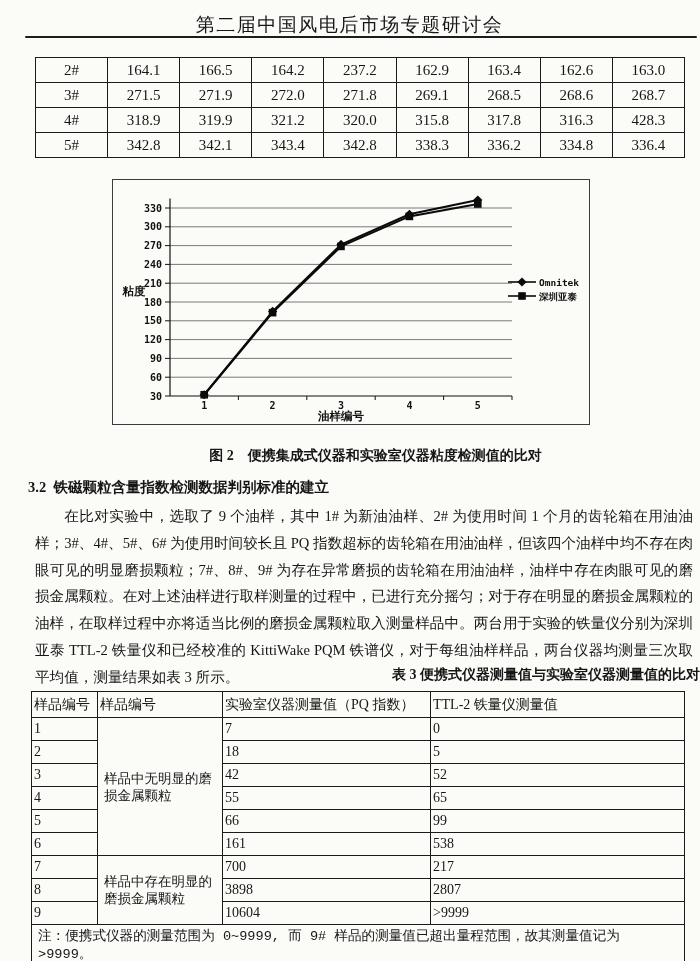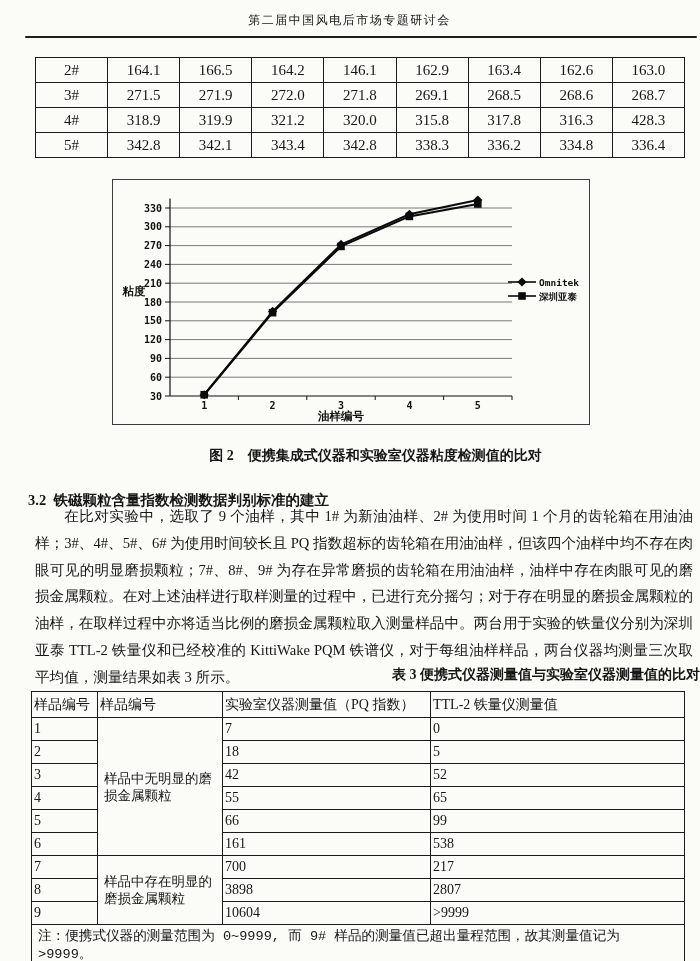--- a/index.html
+++ b/index.html
@@ -1,27 +1,27 @@
 <!DOCTYPE html>
 <html><head>
 <meta charset="utf-8">
 <style>
   html,body{margin:0;padding:0;background:#d9d9d6;}
   .page{position:relative;width:700px;height:961px;margin:0 auto;background:#fbfbf8;
         font-family:"Liberation Serif","DejaVu Serif",serif;color:#161616;overflow:hidden;}
   .title{position:absolute;top:12px;left:0;right:1px;text-align:center;
-         font-size:12px;letter-spacing:1.5px;font-weight:500;}
+         font-size:19px;letter-spacing:1.5px;font-weight:500;}
   .rule{position:absolute;top:36px;left:25px;width:672px;height:2px;background:#1c1c1c;border-radius:1px;}
   table{border-collapse:collapse;table-layout:fixed;}
   .toptable{position:absolute;top:57px;left:35px;width:650px;}
   .toptable td{border:1.4px solid #1b1b1b;height:24px;text-align:center;
                font-size:15px;padding:0;overflow:hidden;}
   .chartwrap{position:absolute;left:112px;top:179px;width:478px;height:246px;}
   .figcap{position:absolute;top:447px;left:7px;right:0;text-align:center;font-weight:bold;font-size:14px;margin-left:44px;}
-  .sechead{position:absolute;top:491px;left:28px;font-weight:bold;font-size:14.5px;}
+  .sechead{position:absolute;top:478px;left:28px;font-weight:bold;font-size:14.5px;}
   .para{position:absolute;top:503px;left:28px;width:658px;font-size:14.6px;
         line-height:26.8px;text-align:justify;text-indent:2em;margin-left:7px;}
   .t3cap{position:absolute;top:666px;left:0;right:0;text-align:right;font-weight:bold;font-size:14px;}
   .table3{position:absolute;top:691px;left:31px;width:653px;font-size:14px;}
   .table3 th,.table3 td{border:1.4px solid #1b1b1b;text-align:left;padding:0 2px;overflow:hidden;}
   .table3 th{height:25px;font-weight:500;font-size:14px;}
   .table3 td{height:22px;}
   .table3 td.state{font-size:13.5px;line-height:17px;padding:0 6px;}
   .table3 td.note{text-align:left;font-size:13.6px;height:24px;padding:2px 4px 2px 6px;font-family:Liberation Mono, monospace;}
   svg text{font-family:"DejaVu Sans Mono","Liberation Mono",monospace;fill:#111;}
@@ -38,21 +38,21 @@
   <table class="toptable">
     <colgroup>
         <col style="width:72px">
       </colgroup>
     <tbody id="toptable-body">
         <tr>
           <td>2#</td>
           <td>164.1</td>
           <td>166.5</td>
           <td>164.2</td>
-          <td>146.1</td>
+          <td>237.2</td>
           <td>162.9</td>
           <td>163.4</td>
           <td>162.6</td>
           <td>163.0</td>
         </tr>
         <tr>
           <td>3#</td>
           <td>271.5</td>
           <td>271.9</td>
           <td>272.0</td>

